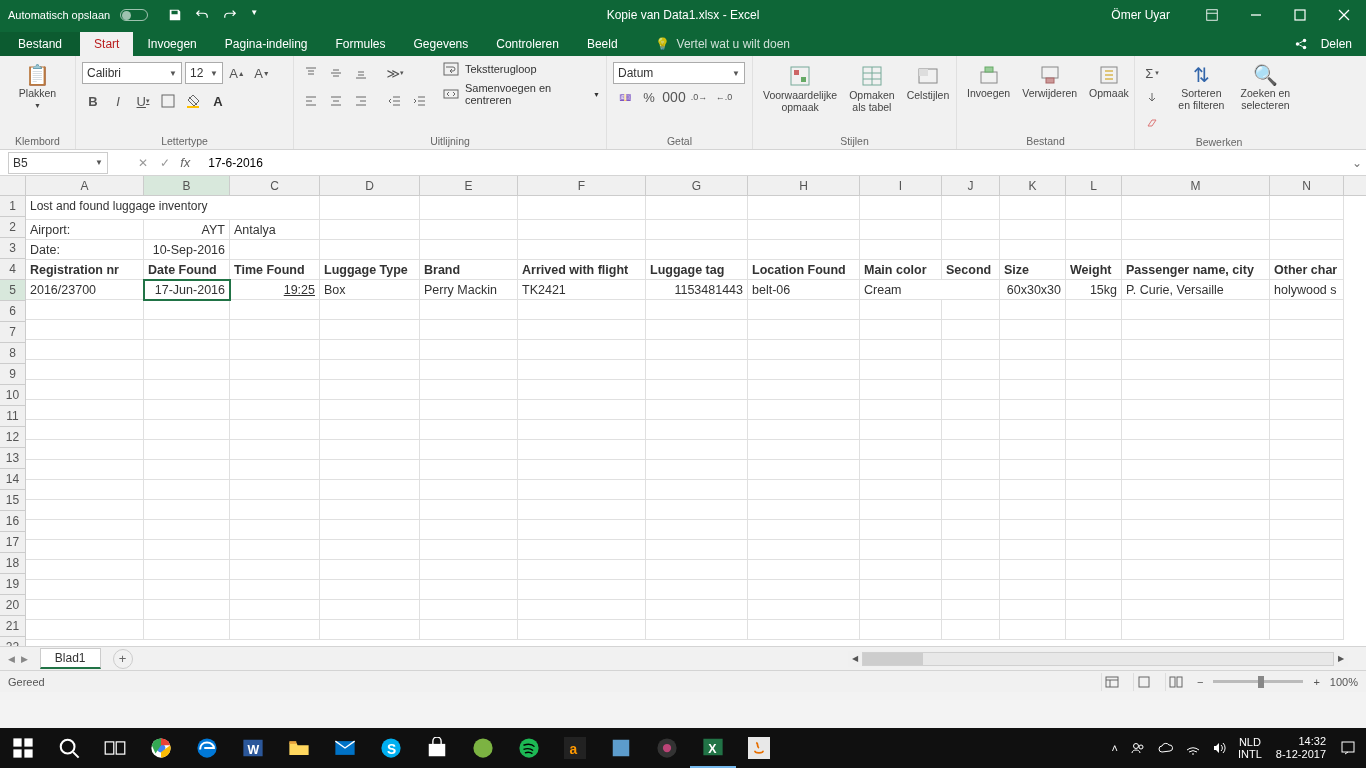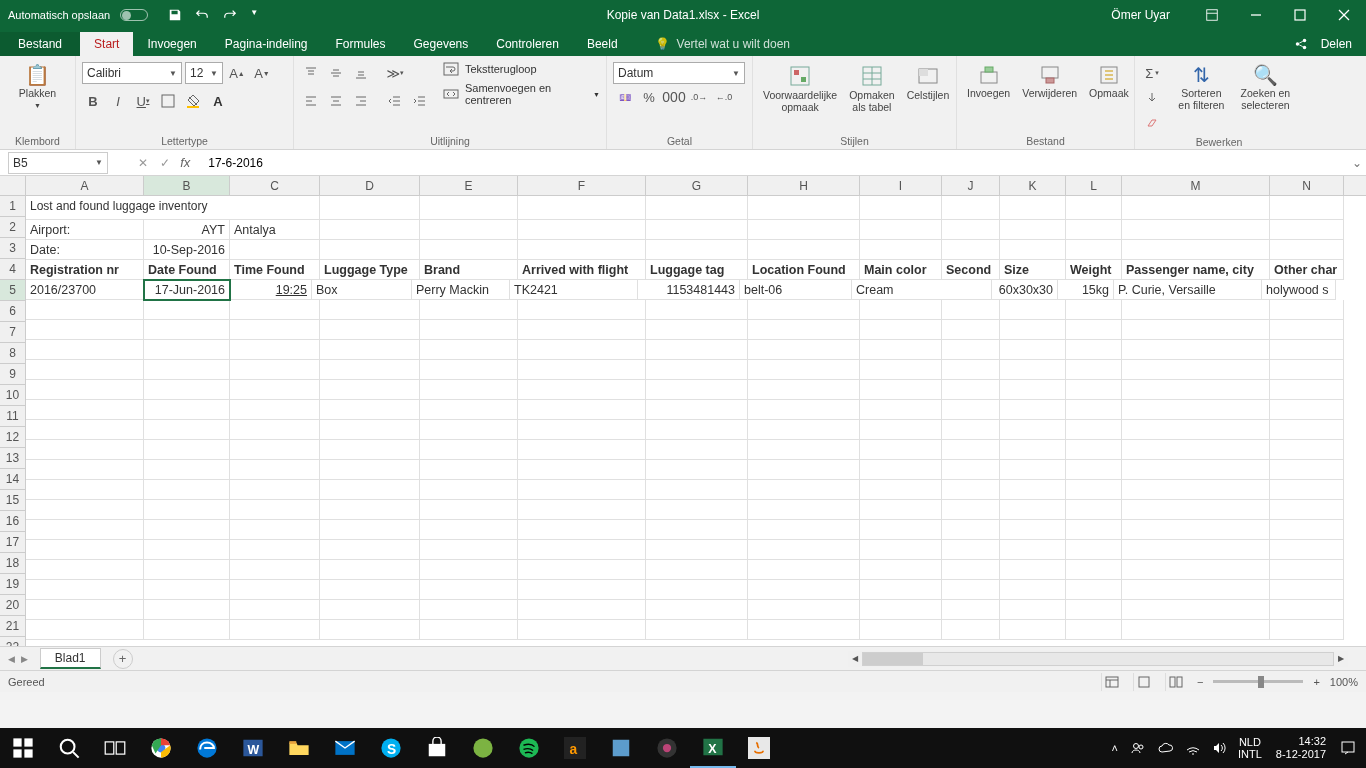--- a/index.html
+++ b/index.html
@@ -566,21 +566,21 @@
         <div class="cell" style="width: 82px;">Main color</div>
         <div class="cell" style="width: 58px;">Second</div>
         <div class="cell" style="width: 66px;">Size</div>
         <div class="cell" style="width: 56px;">Weight</div>
         <div class="cell" style="width: 148px;">Passenger name, city</div>
         <div class="cell" style="width: 74px;">Other char</div>
       </div>
       <div class="row row5">
         <div class="cell" style="width: 118px;">2016/23700</div>
         <div class="cell right-align selected" style="width: 86px;">17-Jun-2016</div>
-        <div class="cell right-align" style="width: 82px; text-decoration: underline;">19:25</div>
+        <div class="cell right-align" style="width: 90px; text-decoration: underline;">19:25</div>
         <div class="cell" style="width: 100px;">Box</div>
         <div class="cell" style="width: 98px;">Perry Mackin</div>
         <div class="cell" style="width: 128px;">TK2421</div>
         <div class="cell right-align" style="width: 102px;">1153481443</div>
         <div class="cell" style="width: 112px;">belt-06</div>
         <div class="cell" style="width: 140px;">Cream</div>
         <div class="cell right-align" style="width: 66px;">60x30x30</div>
         <div class="cell right-align" style="width: 56px;">15kg</div>
         <div class="cell" style="width: 148px;">P. Curie, Versaille</div>
         <div class="cell" style="width: 74px;">holywood s</div>

